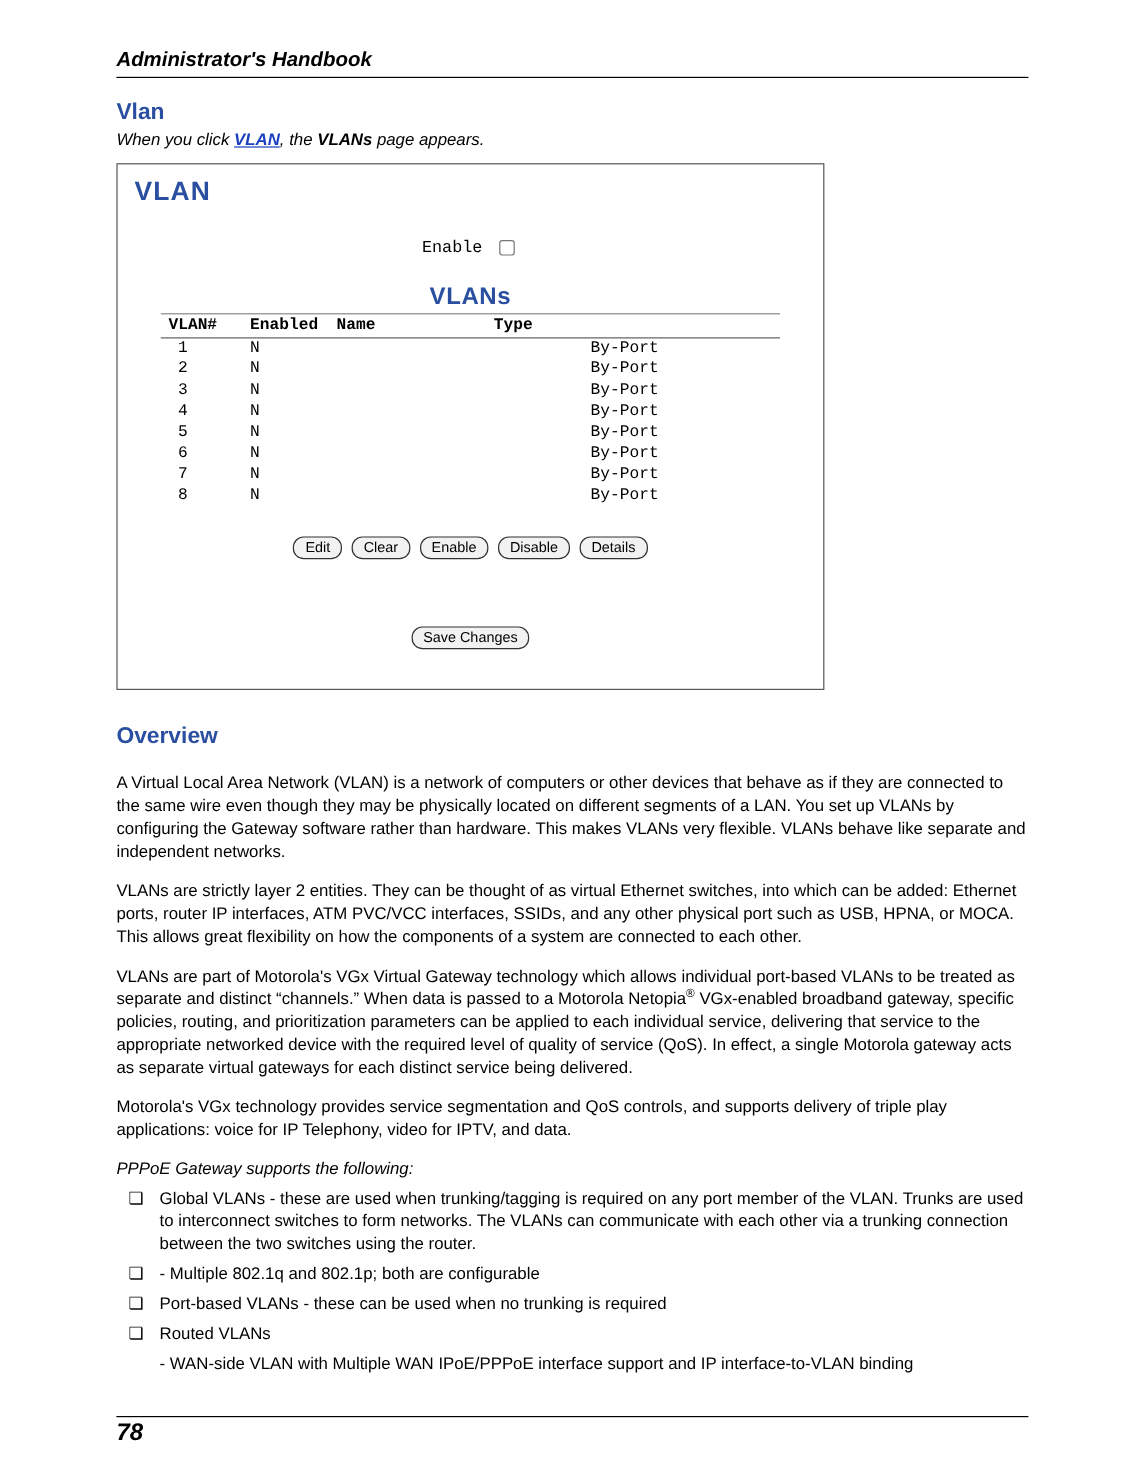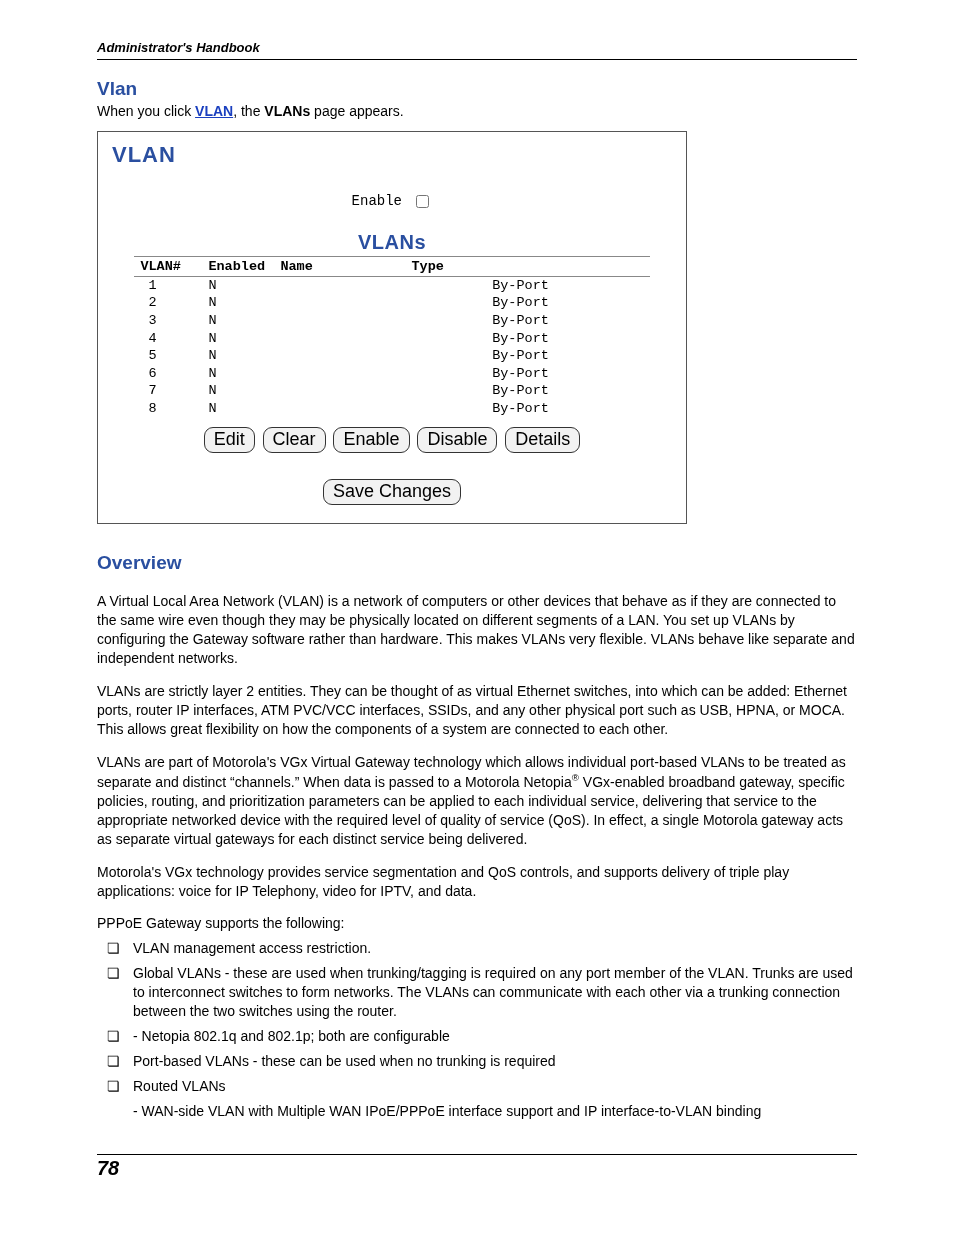--- a/index.html
+++ b/index.html
@@ -11,36 +11,36 @@
     padding: 0;
   }
   .page {
     width: 760px;
     margin: 40px auto 60px auto;
     position: relative;
   }
   .running-head {
     font-style: italic;
     font-weight: bold;
-    font-size: 13px;
+    font-size: 17px;
     padding-bottom: 4px;
   }
   .rule {
     border-top: 1.5px solid #000;
     margin-bottom: 18px;
   }
   h2.section {
     color: #2a4fa0;
     font-family: Arial, Helvetica, sans-serif;
     font-weight: bold;
     font-size: 19px;
     margin: 0 0 2px 0;
   }
   p { margin: 0 0 14px 0; line-height: 1.35; }
-  p.tight { margin-bottom: 6px; }
+  p.tight { margin-bottom: 6px; font-style: italic; }
   a.kw { color: #1a3fbf; text-decoration: underline; font-weight: bold; }
   b.kw { font-weight: bold; }
   sup { font-size: 0.7em; }
 
   
   .panel {
     border: 1px solid #555;
     width: 560px;
     margin: 10px 0 28px 0;
     padding: 10px 14px 18px 14px;
@@ -94,26 +94,26 @@
     line-height: 1.3;
   }
   table.vlan td.num { width: 48px; text-align: left; padding-left: 14px;}
   table.vlan td.en  { width: 60px; }
   table.vlan td.name{ }
   table.vlan td.type{ text-align: center; padding-right: 20px;}
   .btn-row { text-align: center; margin-top: 8px; }
   .btn-row2 { text-align: center; margin-top: 26px; }
   button.pill {
     font-family: Arial, Helvetica, sans-serif;
-    font-size: 18px;
+    font-size: 12px;
     background: #f2f2f2;
     border: 1px solid #333;
     border-radius: 9px;
     padding: 1px 9px 2px 9px;
-    margin: 0 2px;
+    margin: 15px 2px;
     cursor: pointer;
   }
 
   ul.boxes {
     list-style: none;
     padding: 0;
     margin: 4px 0 0 10px;
   }
   ul.boxes > li {
     position: relative;
@@ -247,23 +247,22 @@
 
   <p>A Virtual Local Area Network (VLAN) is a network of computers or other devices that behave as if they are connected to the same wire even though they may be physically located on different segments of a LAN. You set up VLANs by configuring the Gateway software rather than hardware. This makes VLANs very flexible. VLANs behave like separate and independent networks.</p>
   <p>VLANs are strictly layer 2 entities. They can be thought of as virtual Ethernet switches, into which can be added: Ethernet ports, router IP interfaces, ATM PVC/VCC interfaces, SSIDs, and any other physical port such as USB, HPNA, or MOCA. This allows great flexibility on how the components of a system are connected to each other.</p>
   <p>
     <span>VLANs are part of Motorola's VGx Virtual Gateway technology which allows individual port-based VLANs to be treated as separate and distinct “channels.” When data is passed to a Motorola Netopia</span><sup>®</sup><span> VGx-enabled broadband gateway, specific policies, routing, and prioritization parameters can be applied to each individual service, delivering that service to the appropriate networked device with the required level of quality of service (QoS). In effect, a single Motorola gateway acts as separate virtual gateways for each distinct service being delivered.</span>
   </p>
   <p>Motorola's VGx technology provides service segmentation and QoS controls, and supports delivery of triple play applications: voice for IP Telephony, video for IPTV, and data.</p>
   <p class="tight">PPPoE Gateway supports the following:</p>
 
   <ul class="boxes">
-    <li>VLAN management access restriction.</li>
     <li>Global VLANs - these are used when trunking/tagging is required on any port member of the VLAN. Trunks are used to interconnect switches to form networks. The VLANs can communicate with each other via a trunking connection between the two switches using the router.</li>
-    <li> - Netopia 802.1q and 802.1p; both are configurable</li>
+    <li> - Multiple 802.1q and 802.1p; both are configurable</li>
     <li>Port-based VLANs - these can be used when no trunking is required</li>
     <li>Routed VLANs</li>
   </ul>
   <div class="subline"> - WAN-side VLAN with Multiple WAN IPoE/PPPoE interface support and IP interface-to-VLAN binding</div>
 
   <div class="thin-rule" style="margin-top:34px;"></div>
   <div class="pageno" style="margin-top:2px;">78</div>
 
 </div>
 

